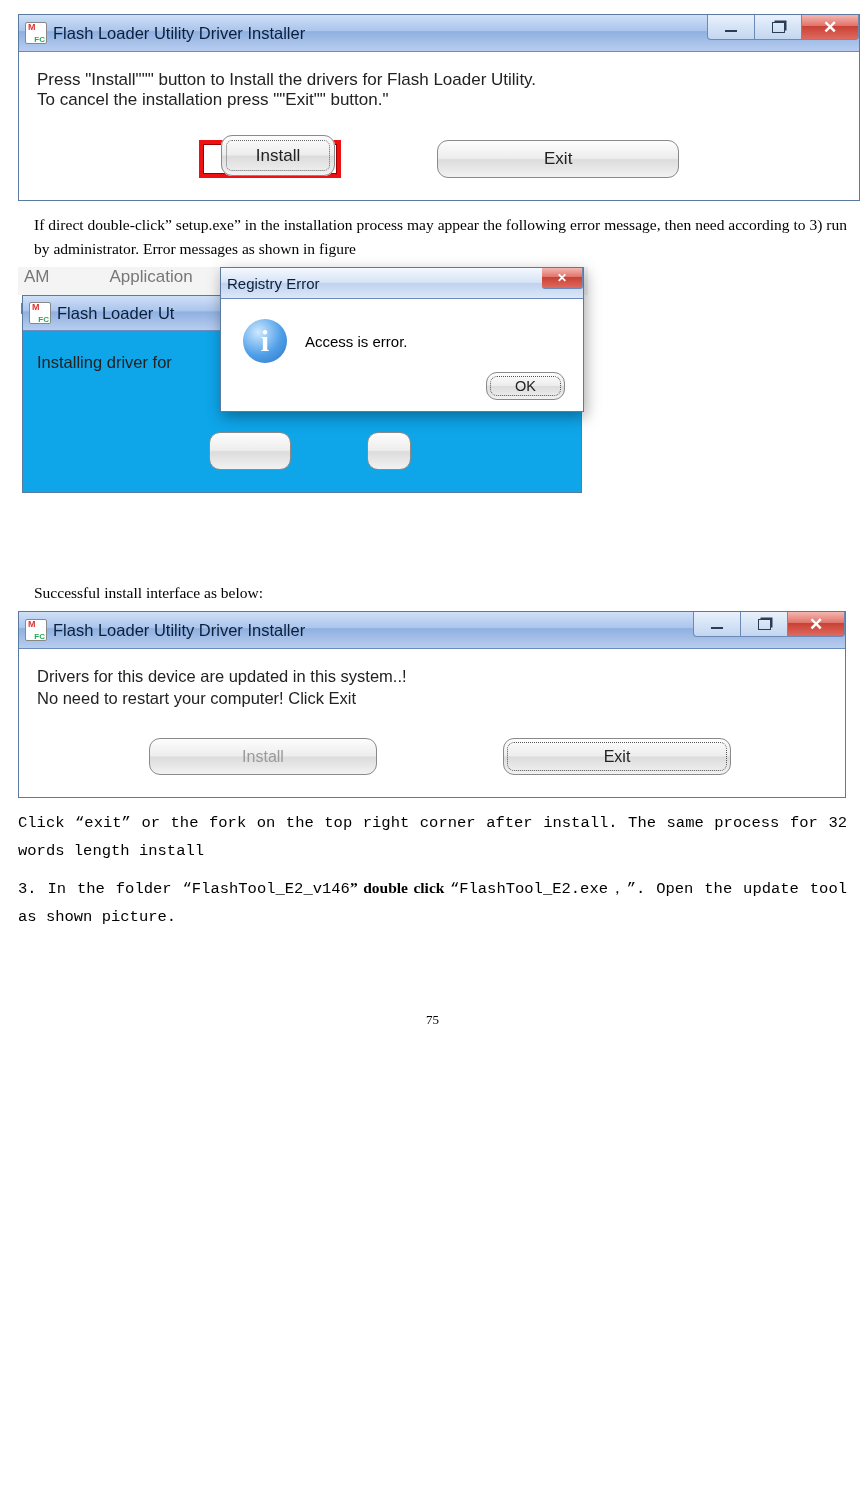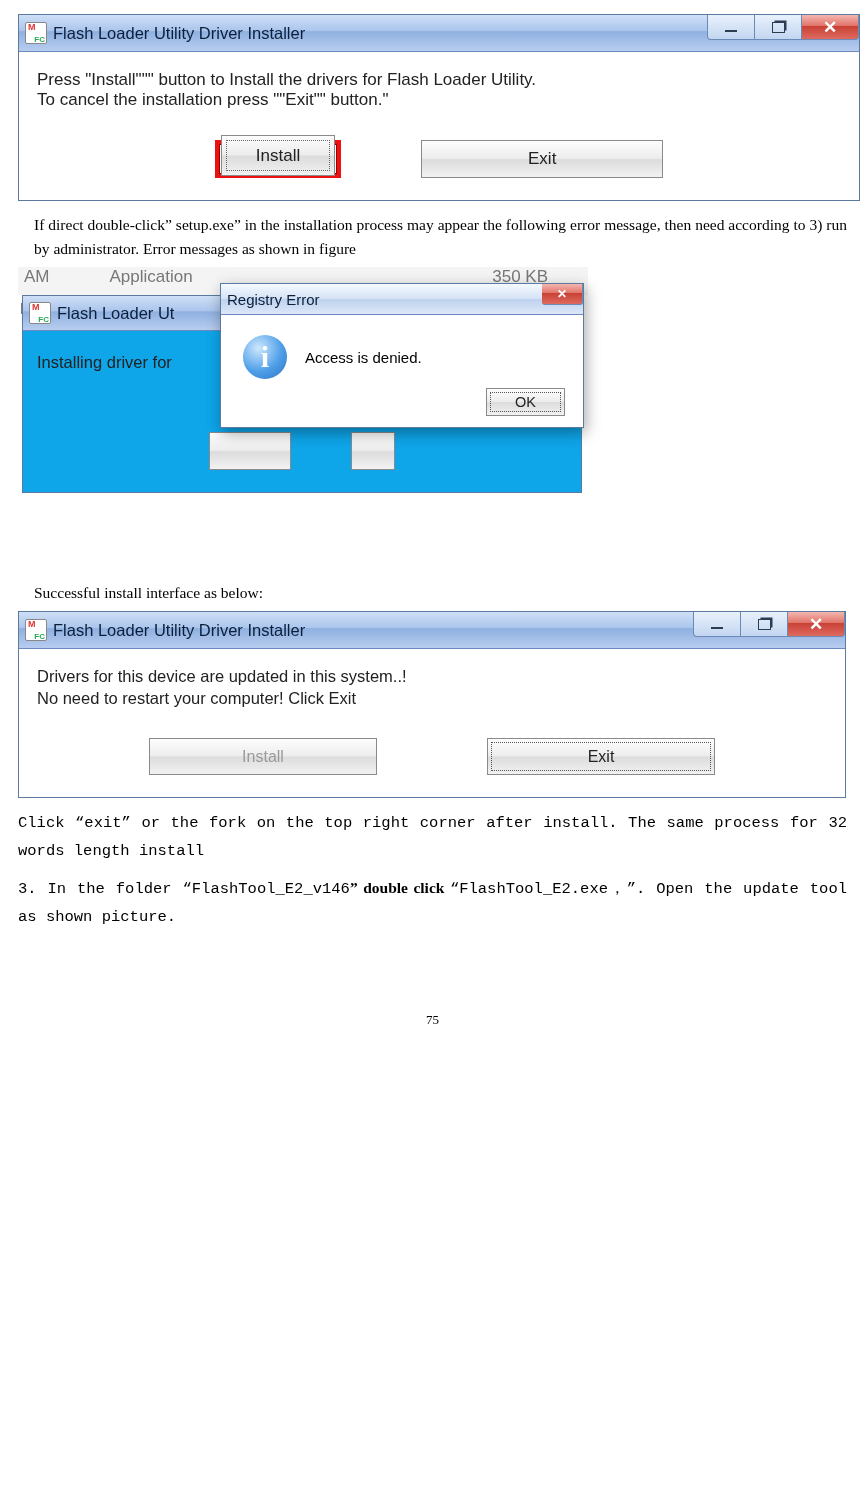--- a/index.html
+++ b/index.html
@@ -104,23 +104,24 @@
     color: #222;
   }
   .btn-row { display:flex; justify-content:center; gap:80px; margin-top:30px; }
   .w7-btn {
     min-width: 180px;
     padding: 8px 30px;
     font-family: Tahoma, sans-serif;
     font-size: 17px;
     background: linear-gradient(to bottom,#fdfdfd,#ededed 48%,#dcdcdc 52%,#f2f2f2);
     border: 1px solid #8a8a8a;
-    border-radius: 0;
+    border-radius: 11px;
     text-align:center;
     color:#222;
+    margin-left:16px;
   }
   .w7-btn.disabled { color:#9a9a9a; }
   .w7-btn.focus-dotted { outline:1px dotted #555; outline-offset:-5px; }
   .red-highlight {
     display:inline-block;
     border:4px solid #e11;
     padding:2px;
     box-shadow: 0 0 0 1px #900 inset;
   }
   .red-highlight .w7-btn { min-width:190px; padding:10px 34px; outline:1px dotted #666; outline-offset:-6px;}
@@ -146,21 +147,21 @@
   .fig2-win1 {
     position:absolute;
     left:4px; top:28px;
     width:558px;
     border:1px solid #5a7aa0;
     background:#0ea5e9;
   }
   .fig2-win1 .win-body { padding:22px 14px 22px 14px; font-size:16.5px; }
   .fig2-err {
     position:absolute;
-    left:202px; top:16px;
+    left:202px; top:0px;
     width:362px;
     border:1px solid #5a7aa0;
     background:#fff;
     box-shadow: 2px 5px 14px rgba(0,0,0,.35);
   }
   .fig2-err .titlebar { height:30px; font-size:15px; background:linear-gradient(to bottom,#f5f9ff,#d6e3f6 48%,#bfd2ee 52%,#dce8f9); }
   .err-body { display:flex; gap:18px; padding:20px 22px 14px 22px; align-items:center; font-family:Tahoma,sans-serif; font-size:15px;}
   .info-icon {
     width:44px;height:44px;border-radius:50%;
     background: radial-gradient(circle at 35% 30%, #cfe8ff, #4f9fe8 55%, #2d72c4);
@@ -235,21 +236,21 @@
     <div class="titlebar">
       <span class="title-text">Registry Error</span>
       <div class="win-btns">
           <div class="win-btn close" style="width:40px;height:20px;font-size:12px;border-radius:0 0 3px 3px;">
             <span></span>
           </div>
         </div>
     </div>
     <div class="err-body">
       <div class="info-icon">i</div>
-      <div>Access is denied.</div>
+      <div>Access is error.</div>
     </div>
     <div class="err-btn-row">
       <span class="w7-btn">OK</span>
     </div>
   </div>
 </div>
 
 <p class="body-text">Successful install interface as below:</p>
 
 <div class="win-outer fig3">

